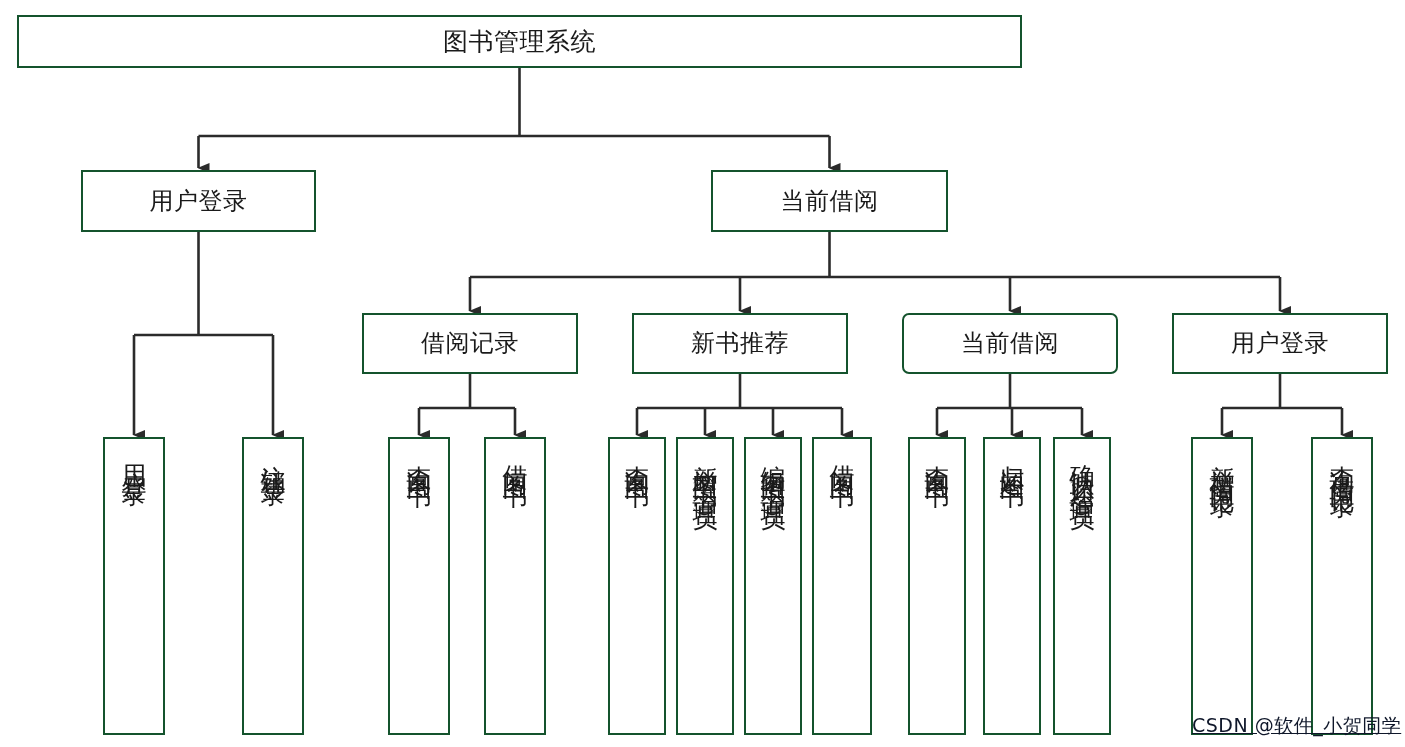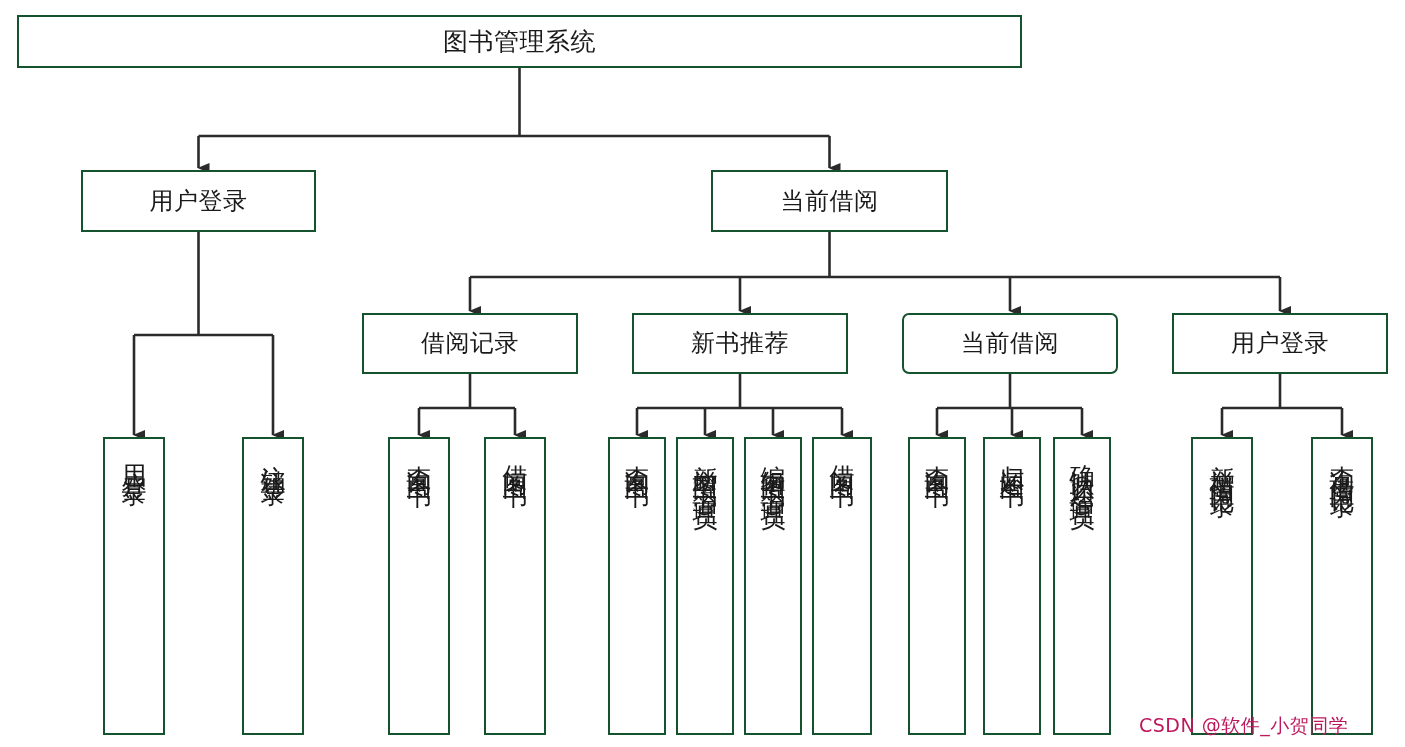--- a/index.html
+++ b/index.html
@@ -177,14 +177,14 @@
         <span class="node-label">确认归还（管理员）</span>
       </div>
       <div class="node leaf" style="left: 1191px; top: 437px; width: 62px; height: 298px;">
         <span class="node-label">新增借阅记录</span>
       </div>
       <div class="node leaf" style="left: 1311px; top: 437px; width: 62px; height: 298px;">
         <span class="node-label">查询借阅记录</span>
       </div>
     </div>
 
-  <div class="watermark" style="left: 1139px; top: 713px; color: #be185d;">CSDN @软件_小贺同学</div>
+  <div class="watermark" style="left: 1192px; top: 713px; color: #0f172a; text-decoration: underline;">CSDN @软件_小贺同学</div>
 </div>
 
 </body></html>

